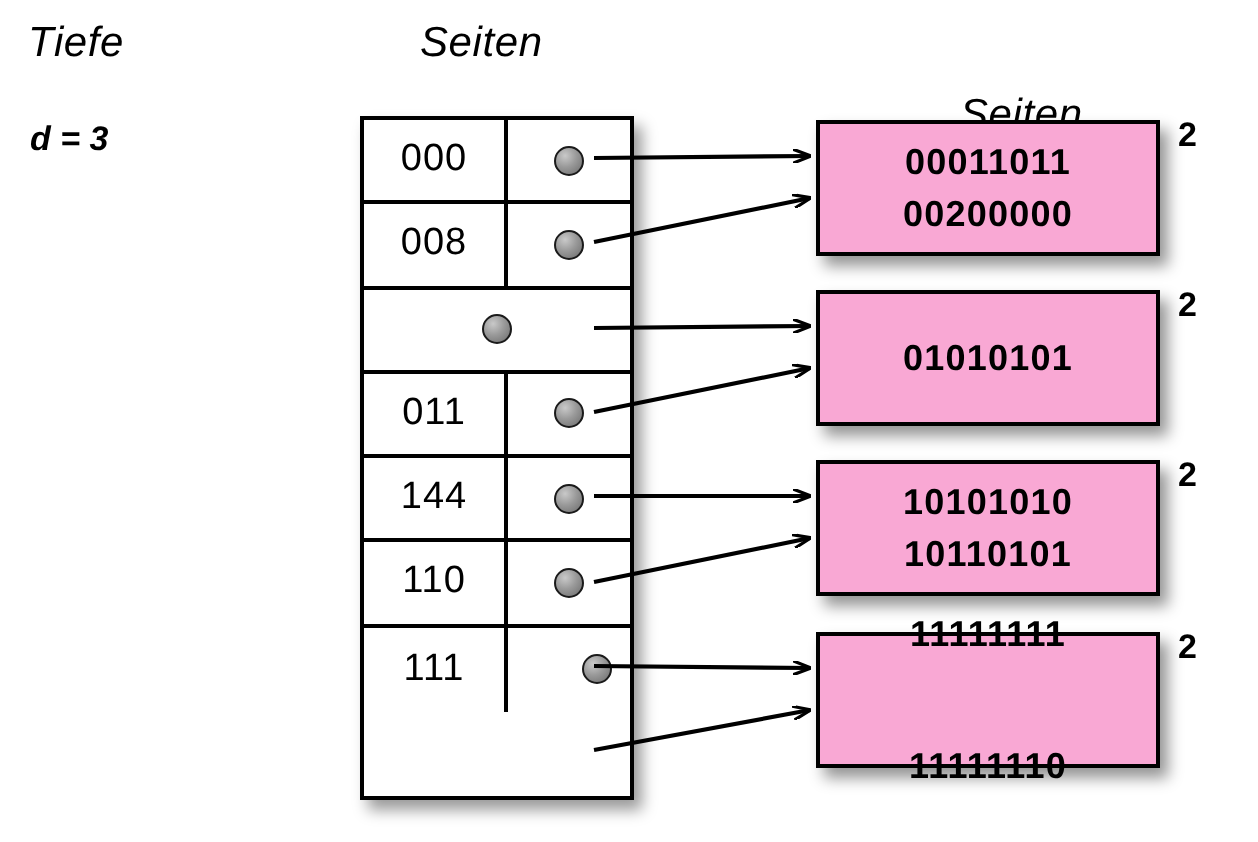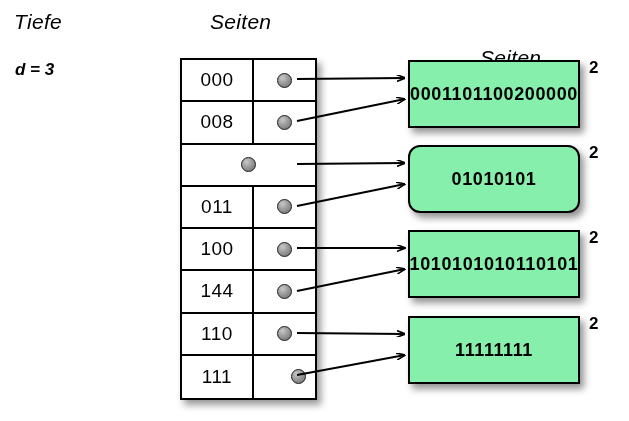--- a/index.html
+++ b/index.html
@@ -88,41 +88,42 @@
   }
 
   
   .page-box {
     position: absolute;
     left: 408px;
     width: 172px;
     height: 68px;
     border: 2.5px solid #000;
     box-sizing: border-box;
-    background: #86efac;
+    background: #f9a8d4;
     box-shadow: 4px 5px 7px rgba(0,0,0,0.42);
     display: flex;
+    flex-direction: column;
     align-items: center;
     justify-content: center;
   }
   .page-line {
     font-size: 18px;
     font-weight: 700;
     letter-spacing: 0.6px;
     line-height: 1.45;
   }
   .page-count {
     position: absolute;
     left: 589px;
     font-size: 17px;
     font-weight: 700;
   }
 
   #page-box-0 { top: 60px; }
-  #page-box-1 { top: 145px; border-radius: 12px; }
+  #page-box-1 { top: 145px; }
   #page-box-2 { top: 230px; align-items: center; }
   #page-box-3 { top: 316px; gap: 39px; }
 
   #page-count-0 { top: 58px; }
   #page-count-1 { top: 143px; }
   #page-count-2 { top: 228px; }
   #page-count-3 { top: 314px; }
 
   
   #arrow-layer {
@@ -163,26 +164,20 @@
       <div class="ptr-dot"></div>
     </div>
   </div>
   <div class="index-row">
     <div class="index-key">011</div>
     <div class="index-ptr">
       <div class="ptr-dot"></div>
     </div>
   </div>
   <div class="index-row">
-    <div class="index-key">100</div>
-    <div class="index-ptr">
-      <div class="ptr-dot"></div>
-    </div>
-  </div>
-  <div class="index-row">
     <div class="index-key">144</div>
     <div class="index-ptr">
       <div class="ptr-dot"></div>
     </div>
   </div>
   <div class="index-row">
     <div class="index-key">110</div>
     <div class="index-ptr">
       <div class="ptr-dot"></div>
     </div>
@@ -207,20 +202,21 @@
 <div class="page-count" id="page-count-1">2</div>
 
 <div class="page-box" id="page-box-2">
   <div class="page-line">10101010</div>
   <div class="page-line">10110101</div>
 </div>
 <div class="page-count" id="page-count-2">2</div>
 
 <div class="page-box" id="page-box-3">
   <div class="page-line">11111111</div>
+  <div class="page-line">11111110</div>
 </div>
 <div class="page-count" id="page-count-3">2</div>
 
 <svg id="arrow-layer" viewBox="0 0 629 421" xmlns="http://www.w3.org/2000/svg">
   <defs>
     <marker id="arrowhead" markerWidth="9" markerHeight="7" refX="8.5" refY="3.5" orient="auto" markerUnits="userSpaceOnUse">
       <path d="M0,0 L9,3.5 L0,7" fill="none" stroke="#000" stroke-width="1.6"></path>
     </marker>
   </defs>
   <g stroke="#000" stroke-width="2.1" fill="none" marker-end="url(#arrowhead)">

